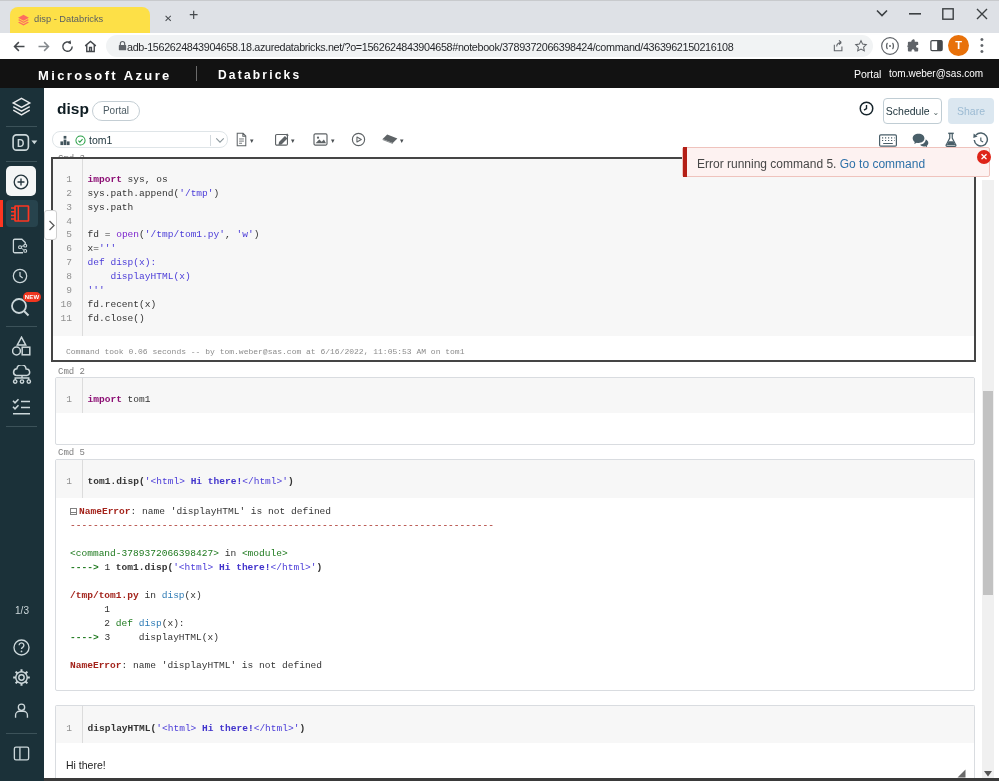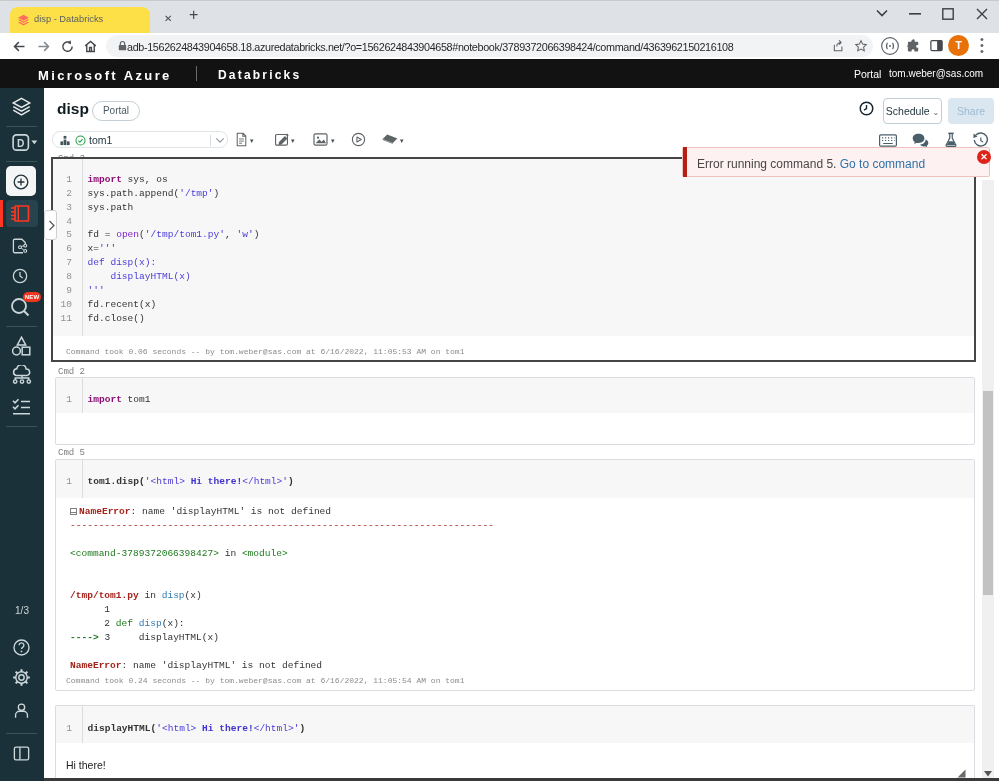--- a/index.html
+++ b/index.html
@@ -382,26 +382,26 @@
   
   <div class="cmdlabel" style="left:58px;top:448px;">Cmd 5</div>
   <div class="cell" style="top:459px;height:232px;">
     <div class="codearea" style="height:38px;">
       <div class="gutterline"></div>
       <div class="codeline" style="top:15px;"><span class="ln">1</span><span class="ct"><span class="bk">tom1.disp(</span><span class="st">'&lt;html&gt;</span><span class="stb"> Hi there!</span><span class="st">&lt;/html&gt;'</span><span class="bk">)</span></span></div>
     </div>
     <div class="tbline" style="top:45px;"><span class="sqminus"></span><span class="mar">NameError</span>: name 'displayHTML' is not defined</div>
     <div class="tbline" style="top:59px;"><span class="marn">--------------------------------------------------------------------------</span></div>
     <div class="tbline" style="top:87px;"><span class="grn">&lt;command-3789372066398427&gt;</span> in <span class="grn">&lt;module&gt;</span></div>
+    <div class="tbline" style="top:101px;"><span class="grnb">----&gt;</span> 1 <span class="bk">tom1.disp(</span><span class="st">'&lt;html&gt;</span><span class="stb"> Hi there!</span><span class="st">&lt;/html&gt;'</span><span class="bk">)</span></div>
     <div class="tbline" style="top:129px;"><span class="mar">/tmp/tom1.py</span> in <span class="cyn">disp</span>(x)</div>
     <div class="tbline" style="top:143px;">      1</div>
     <div class="tbline" style="top:157px;">      2 <span class="grn">def</span> <span class="cyn">disp</span>(x):</div>
     <div class="tbline" style="top:171px;"><span class="grnb">----&gt;</span> 3     displayHTML(x)</div>
     <div class="tbline" style="top:199px;"><span class="mar">NameError</span>: name 'displayHTML' is not defined</div>
-    <div class="footer" style="top:216px;">Command took 0.24 seconds -- by tom.weber@sas.com at 6/16/2022, 11:05:54 AM on tom1</div>
   </div>
 
   
   <div class="cmdlabel" style="left:58px;top:728px;">Cmd 6</div>
   <div class="cell" style="top:705px;height:76px;border-bottom:none;">
     <div class="codearea" style="height:37px;">
       <div class="gutterline"></div>
       <div class="codeline" style="top:16px;"><span class="ln">1</span><span class="ct"><span class="bk">displayHTML(</span><span class="st">'&lt;html&gt;</span><span class="stb"> Hi there!</span><span class="st">&lt;/html&gt;'</span><span class="bk">)</span></span></div>
     </div>
     <div style="position:absolute;left:10px;top:53px;font-size:10.5px;color:#222;">Hi there!</div>

